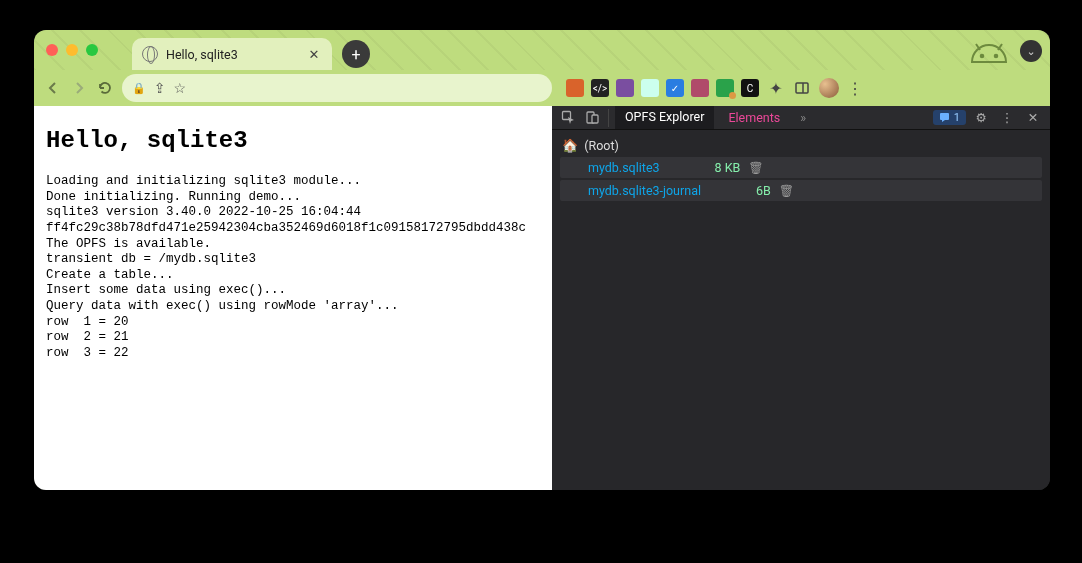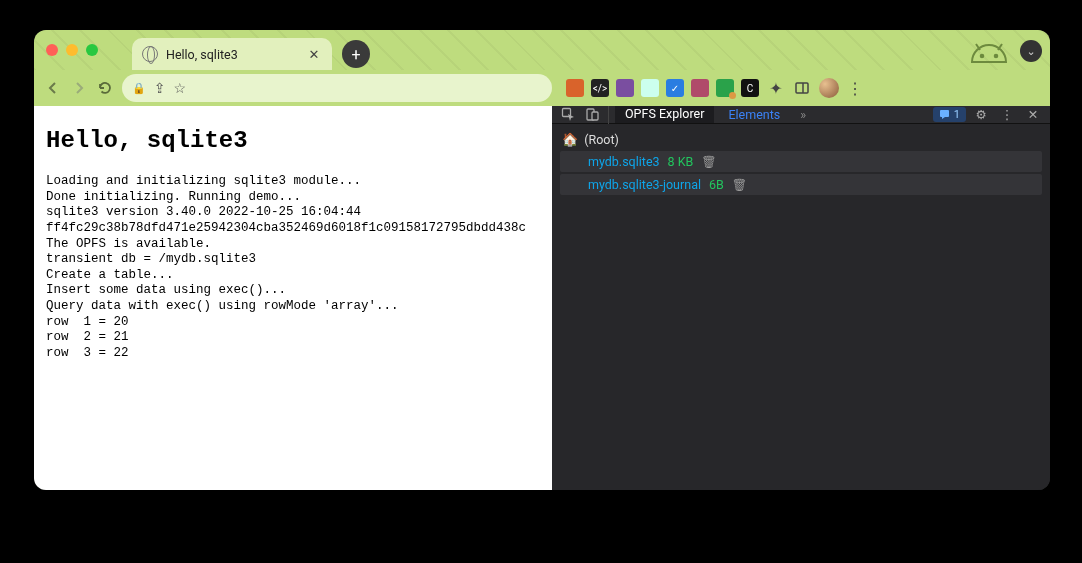--- a/index.html
+++ b/index.html
@@ -64,38 +64,38 @@
     font-family: "Courier New", Courier, monospace;
     padding:20px 12px; font-size:13px; line-height:1.25;
     overflow:hidden;
   }
   .page h1{font-family:"Courier New",monospace;font-weight:bold;font-size:24px;margin-bottom:18px;}
   .page pre{white-space:pre;font-family:inherit;font-size:12.5px;}
 
   
   .devtools{ flex:1; background:#27272a; color:#ddd; display:flex;flex-direction:column; font-size:12.5px;}
   .dt-tabs{
-    height:18px;border-bottom:1px solid #111;display:flex;align-items:center;padding:0 6px;gap:4px;
+    height:24px;border-bottom:1px solid #111;display:flex;align-items:center;padding:0 6px;gap:4px;
     background:#2b2b2e;
   }
   .dt-ico{width:20px;height:20px;display:flex;align-items:center;justify-content:center;color:#aaa;}
-  .dt-tab{padding:0 10px;height:100%;display:flex;align-items:center;color:#3b82f6;cursor:default;}
+  .dt-tab{padding:0 10px;height:100%;display:flex;align-items:center;color:#ec4899;cursor:default;}
   .dt-tab.active{background:#1c1c1f;color:#fff;border-bottom:2px solid #1c1c1f;}
   .dt-more{color:#888;padding:0 6px;}
   .dt-badge{display:flex;align-items:center;gap:4px;background:#25416b;color:#9cf;padding:1px 6px;border-radius:3px;font-size:11px;margin-left:auto;}
   .dt-gear,.dt-kebab,.dt-close{width:22px;display:flex;align-items:center;justify-content:center;color:#aaa;}
   .tree{padding:6px 8px;flex:1;background:#27272a;}
   .root{display:flex;align-items:center;gap:6px;padding:2px 2px;}
   .house{font-size:13px;}
   .file-row{
     display:flex;align-items:center;gap:8px;padding:3px 6px 3px 28px;
     background:#343438;border-radius:2px;margin:2px 0;
   }
   .fname{color:#0ea5e9;}
-  .fsize{color:#22c55e;}
+  .fsize{color:#86efac;margin-left:47px;}
   .trash{color:#9a9a9a;font-size:12px;}
 </style>
 </head>
 <body>
 
 <div class="window">
 
   <div class="tabstrip">
     <div class="traffic">
       <div class="dot r"></div>

